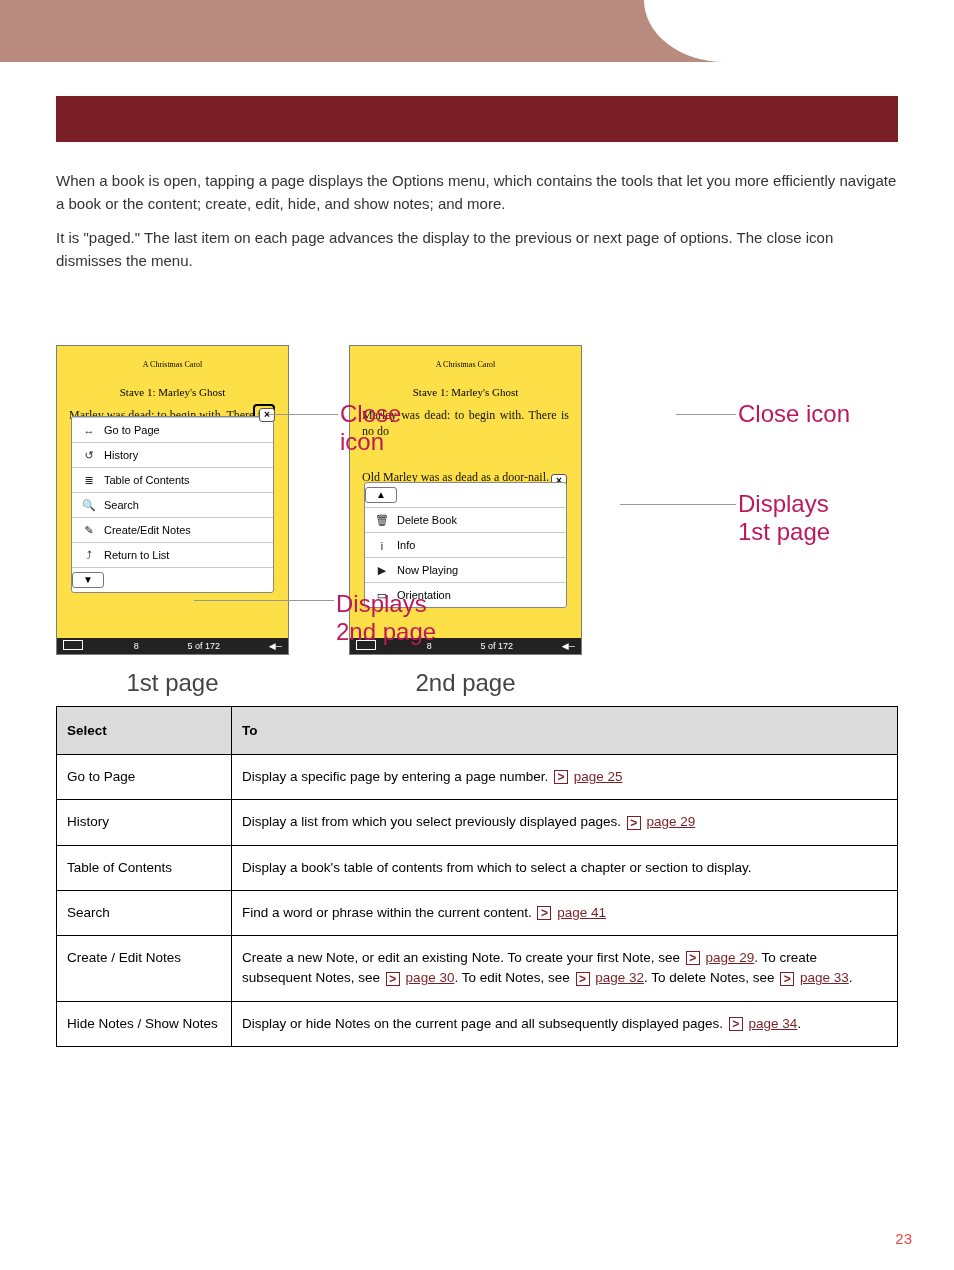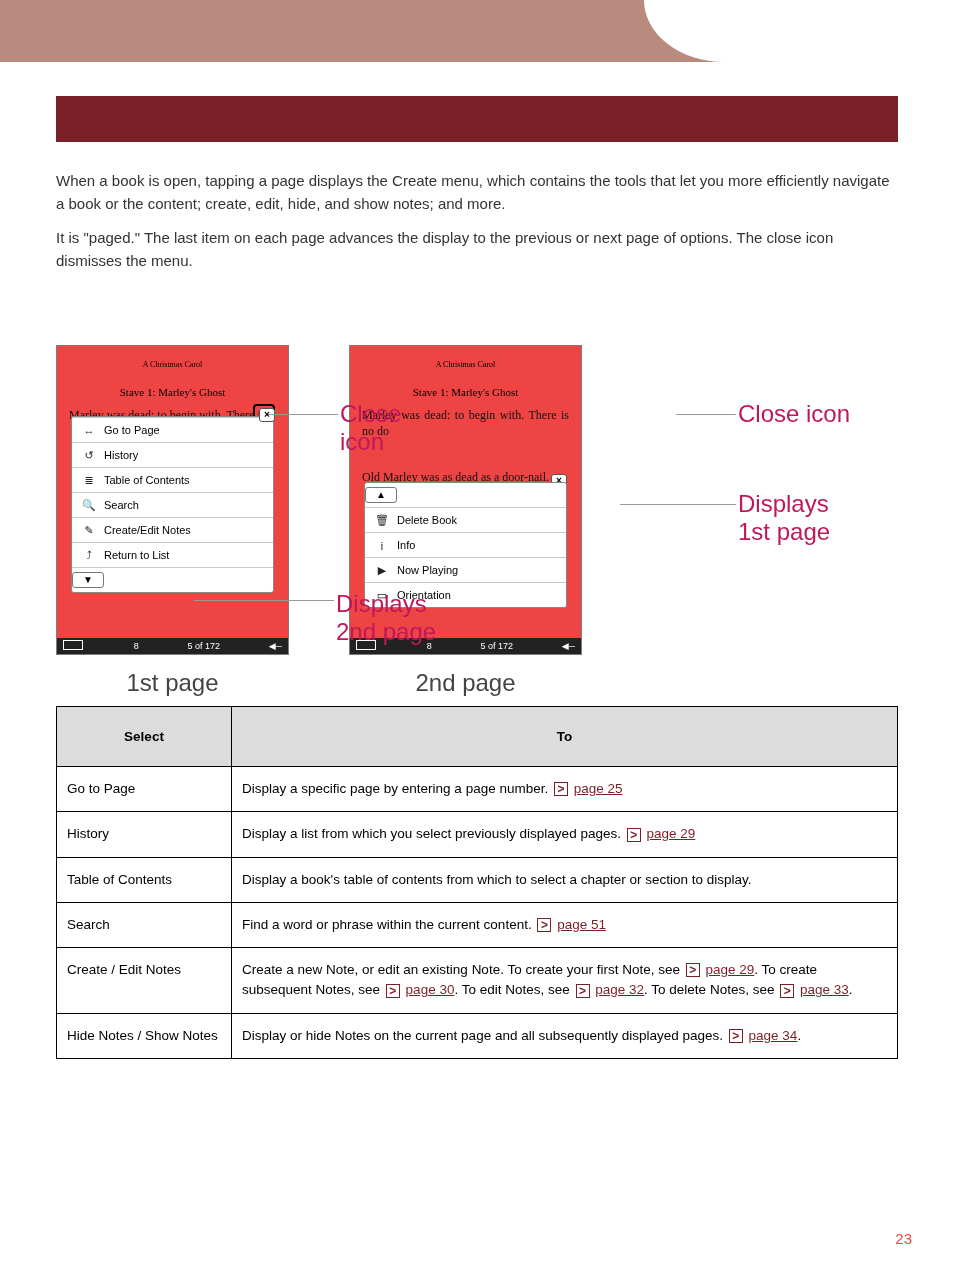--- a/index.html
+++ b/index.html
@@ -4,57 +4,57 @@
 <style>
   * { box-sizing: border-box; margin: 0; padding: 0; }
   body { width: 954px; height: 1270px; font-family: Arial, Helvetica, sans-serif; background: #fff; position: relative; color: #000; }
   .header-band { position: absolute; top: 0; left: 0; width: 100%; height: 62px; background: #b98a7e; }
   .header-curve { position: absolute; top: 0; right: 0; width: 310px; height: 62px; background: #fff; border-bottom-left-radius: 80px 62px; }
   .section-bar { position: absolute; top: 96px; left: 56px; width: 842px; height: 46px; background: #7b1f26; }
   .intro { position: absolute; top: 170px; left: 56px; width: 842px; font-size: 15px; line-height: 1.5; color: #333; }
   .intro p { margin-bottom: 12px; }
   .screens { position: absolute; top: 345px; left: 56px; width: 842px; display: flex; gap: 60px; }
   .screen-col { display: flex; flex-direction: column; align-items: center; position: relative; }
-  .device { width: 233px; height: 310px; background: #ef4444; border: 1px solid #7d7d7d; position: relative; overflow: hidden; }
+  .device { width: 233px; height: 310px; background: #fde047; border: 1px solid #7d7d7d; position: relative; overflow: hidden; }
   .d-title { position: absolute; top: 14px; width: 100%; text-align: center; font-size: 8px; font-family: "Times New Roman", serif; color: #000; }
   .d-chapter { position: absolute; top: 40px; width: 100%; text-align: center; font-size: 11px; font-family: "Times New Roman", serif; color: #000; }
   .d-body { position: absolute; top: 58px; left: 12px; right: 12px; font-size: 12px; line-height: 1.3; font-family: "Times New Roman", serif; text-align: justify; color: #111; }
   .menu-panel { position: absolute; left: 14px; right: 14px; top: 70px; background: #fff; border: 1px solid #888; border-radius: 3px; }
   .close-box { position: absolute; right: -2px; top: -9px; width: 16px; height: 14px; background: #fff; border: 1px solid #555; border-radius: 3px; font-size: 10px; line-height: 12px; text-align: center; font-weight: bold; }
   .dev2 .menu-panel { top: 136px; }
   .dev2 .close-box { top: 128px; right: 14px; }
   .menu-row { border-top: 1px solid #c8c8c8; padding: 6px 10px; font-size: 11px; display: flex; align-items: center; gap: 8px; }
   .menu-row:first-child { border-top: none; }
   .mi { width: 14px; height: 12px; display: inline-flex; justify-content: center; align-items: center; font-size: 11px; color: #222; }
   .arrow-row { text-align: center; padding: 4px 0; }
   .arrow-btn { display: inline-block; border: 1px solid #777; border-radius: 3px; padding: 0 10px; font-size: 10px; line-height: 14px; background: #fff; }
   .d-footer { position: absolute; bottom: 0; left: 0; width: 100%; height: 16px; background: #222; color: #fff; font-size: 9px; display: flex; align-items: center; justify-content: space-between; padding: 0 6px; }
   .batt::before { content: ""; display: inline-block; width: 18px; height: 8px; border: 1px solid #fff; margin-right: 2px; }
   .spk { font-size: 9px; }
   .page-label { font-size: 24px; color: #444; margin-top: 14px; }
   .callout { position: absolute; font-size: 24px; color: #be185d; line-height: 1.15; text-align: left; }
   .conn-line { position: absolute; height: 1px; background: #999; }
   .table { position: absolute; top: 706px; left: 56px; width: 842px; border-collapse: collapse; border: 1px solid #000; font-size: 13.5px; }
-  .table th { background: #dcdcdc; text-align: center; padding: 22px 10px; font-weight: bold; border: 1px solid #000; }
+  .table th { background: #dcdcdc; text-align: left; padding: 16px 10px; font-weight: bold; border: 1px solid #000; }
   .table td { border: 1px solid #000; padding: 12px 10px; vertical-align: top; line-height: 1.5; }
   .table .col1 { width: 175px; }
   .link { color: #7b1f26; text-decoration: underline; }
   .link-icon { display: inline-block; width: 14px; height: 14px; border: 1px solid #7b1f26; color: #7b1f26; font-size: 12px; line-height: 12px; text-align: center; vertical-align: middle; font-weight: bold; margin: 0 2px; }
   .page-num { position: absolute; top: 1230px; right: 42px; color: #ef4444; font-size: 15px; font-weight: normal; }
   .highlight-ring { position: absolute; border: 2px solid #000; border-radius: 4px; pointer-events: none; }
 </style>
 </head>
 <body>
 
 <div class="header-band"></div>
 <div class="header-curve"></div>
 <div class="section-bar"></div>
 
 <div class="intro">
-  <p>When a book is open, tapping a page displays the Create menu, which contains the tools that let you more efficiently navigate a book or the content; create, edit, hide, and show notes; and more.</p>
+  <p>When a book is open, tapping a page displays the Options menu, which contains the tools that let you more efficiently navigate a book or the content; create, edit, hide, and show notes; and more.</p>
   <p>It is "paged." The last item on each page advances the display to the previous or next page of options. The close icon dismisses the menu.</p>
 </div>
 
 <div class="screens">
 
   <div class="screen-col">
     <div class="device dev1">
       <div class="d-title">A Christmas Carol</div>
       <div class="d-chapter">Stave 1: Marley's Ghost</div>
       <div class="d-body" style="top:62px;">Marley was dead: to begin with. There is n</div>
@@ -169,21 +169,21 @@
     <tr>
       <td>History</td>
       <td><span>Display a list from which you select previously displayed pages. </span><span class="link-icon">&gt;</span> <a class="link">page 29</a></td>
     </tr>
     <tr>
       <td>Table of Contents</td>
       <td>Display a book's table of contents from which to select a chapter or section to display.</td>
     </tr>
     <tr>
       <td>Search</td>
-      <td><span>Find a word or phrase within the current content. </span><span class="link-icon">&gt;</span> <a class="link">page 51</a></td>
+      <td><span>Find a word or phrase within the current content. </span><span class="link-icon">&gt;</span> <a class="link">page 41</a></td>
     </tr>
     <tr>
       <td>Create / Edit Notes</td>
       <td>
         <span>Create a new Note, or edit an existing Note.</span>
         <span> To create your first Note, see </span><span class="link-icon">&gt;</span> <a class="link">page 29</a><span>. To create subsequent Notes, see </span><span class="link-icon">&gt;</span> <a class="link">page 30</a><span>. To edit Notes, see </span><span class="link-icon">&gt;</span> <a class="link">page 32</a><span>. To delete Notes, see </span><span class="link-icon">&gt;</span> <a class="link">page 33</a>.
       </td>
     </tr>
     <tr>
       <td>Hide Notes / Show Notes</td>

